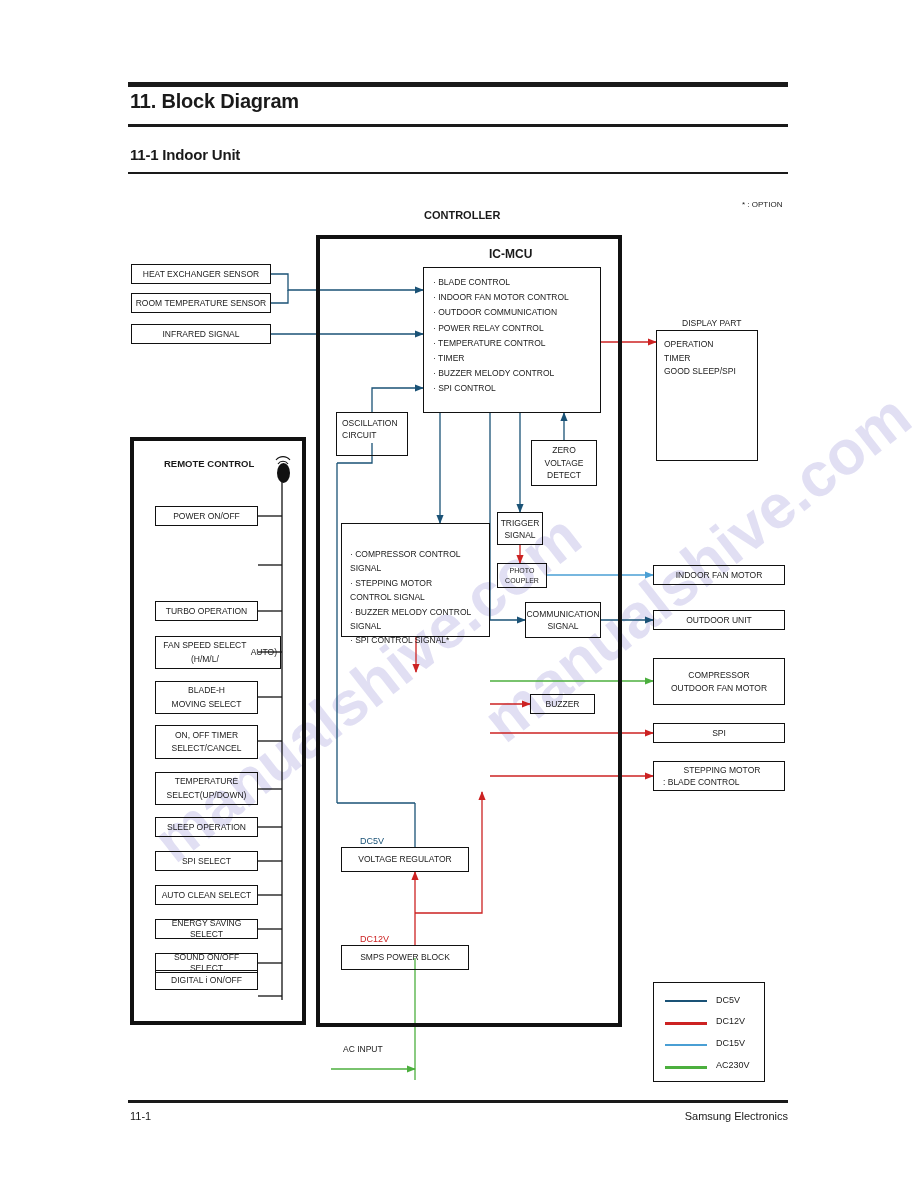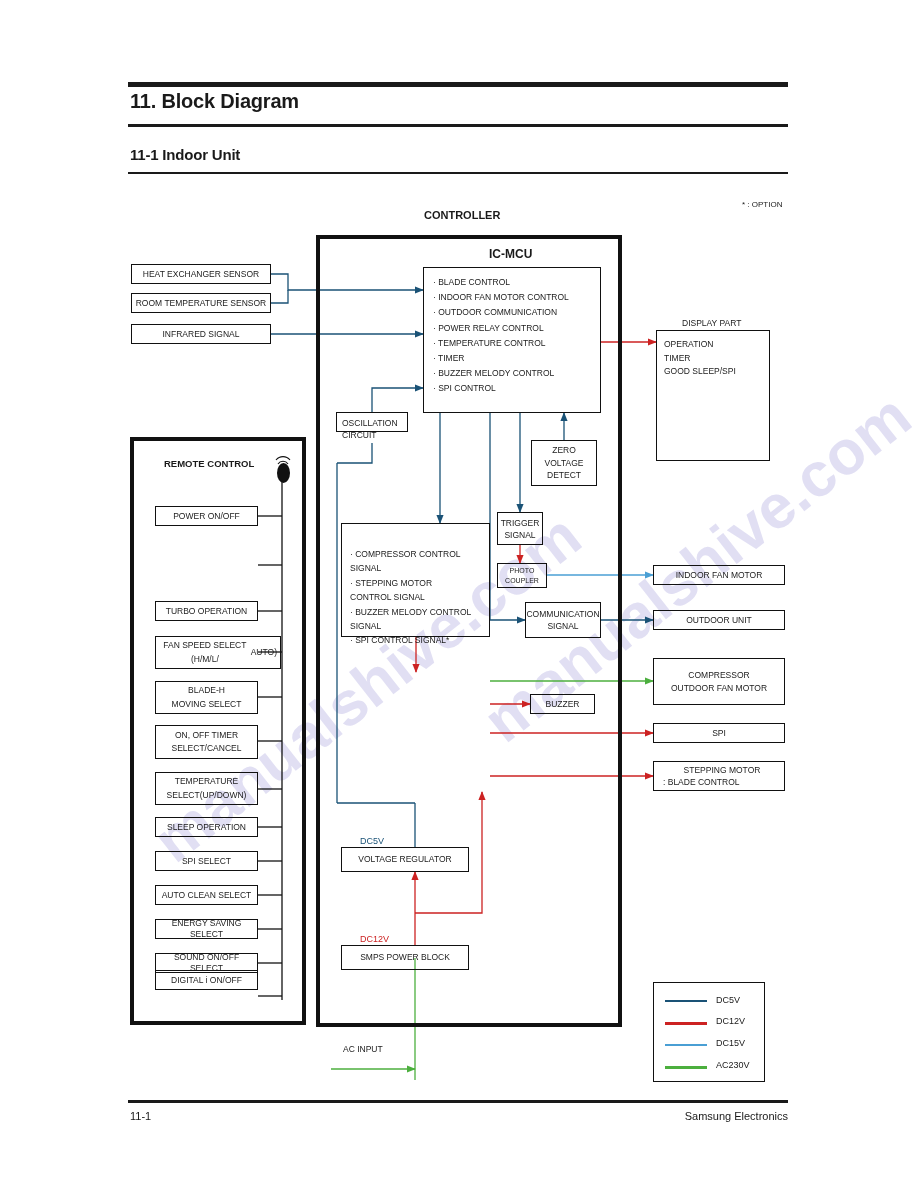--- a/index.html
+++ b/index.html
@@ -174,21 +174,21 @@
   <div class="bx" style="left:131px;top:264px;width:140px;height:20px;">
     <span>HEAT EXCHANGER SENSOR</span>
   </div>
   <div class="bx" style="left:131px;top:293px;width:140px;height:20px;">
     <span>ROOM TEMPERATURE SENSOR</span>
   </div>
   <div class="bx" style="left:131px;top:324px;width:140px;height:20px;">
     <span>INFRARED SIGNAL</span>
   </div>
 
-  <div class="bx topleft" style="left:336px;top:412px;width:72px;height:20px;padding:4px 0 0 5px;line-height:12px;">
+  <div class="bx topleft" style="left:336px;top:412px;width:72px;height:44px;padding:4px 0 0 5px;line-height:12px;">
     <div style="position:static;">
       <div>OSCILLATION</div>
       <div>CIRCUIT</div>
     </div>
   </div>
 
   <div class="bx" style="left:531px;top:440px;width:66px;height:46px;flex-direction:column;line-height:12.5px;">
     <span>ZERO</span>
     <span>VOLTAGE</span>
     <span>DETECT</span>
@@ -226,21 +226,21 @@
     <span>BUZZER</span>
   </div>
 
   <div class="bx" style="left:341px;top:847px;width:128px;height:25px;">
     <span>VOLTAGE REGULATOR</span>
   </div>
   <div class="bx" style="left:341px;top:945px;width:128px;height:25px;">
     <span>SMPS POWER BLOCK</span>
   </div>
 
-  <div class="bx topleft" style="left:656px;top:330px;width:114px;height:131px;padding:7px 0 0 7px;">
+  <div class="bx topleft" style="left:656px;top:330px;width:102px;height:131px;padding:7px 0 0 7px;">
     <div class="list" style="position:static;line-height:13.6px;">
       <div>OPERATION</div>
       <div>TIMER</div>
       <div>GOOD SLEEP/SPI</div>
     </div>
   </div>
 
   <div class="bx" style="left:653px;top:565px;width:132px;height:20px;">
     <span>INDOOR FAN MOTOR</span>
   </div>

